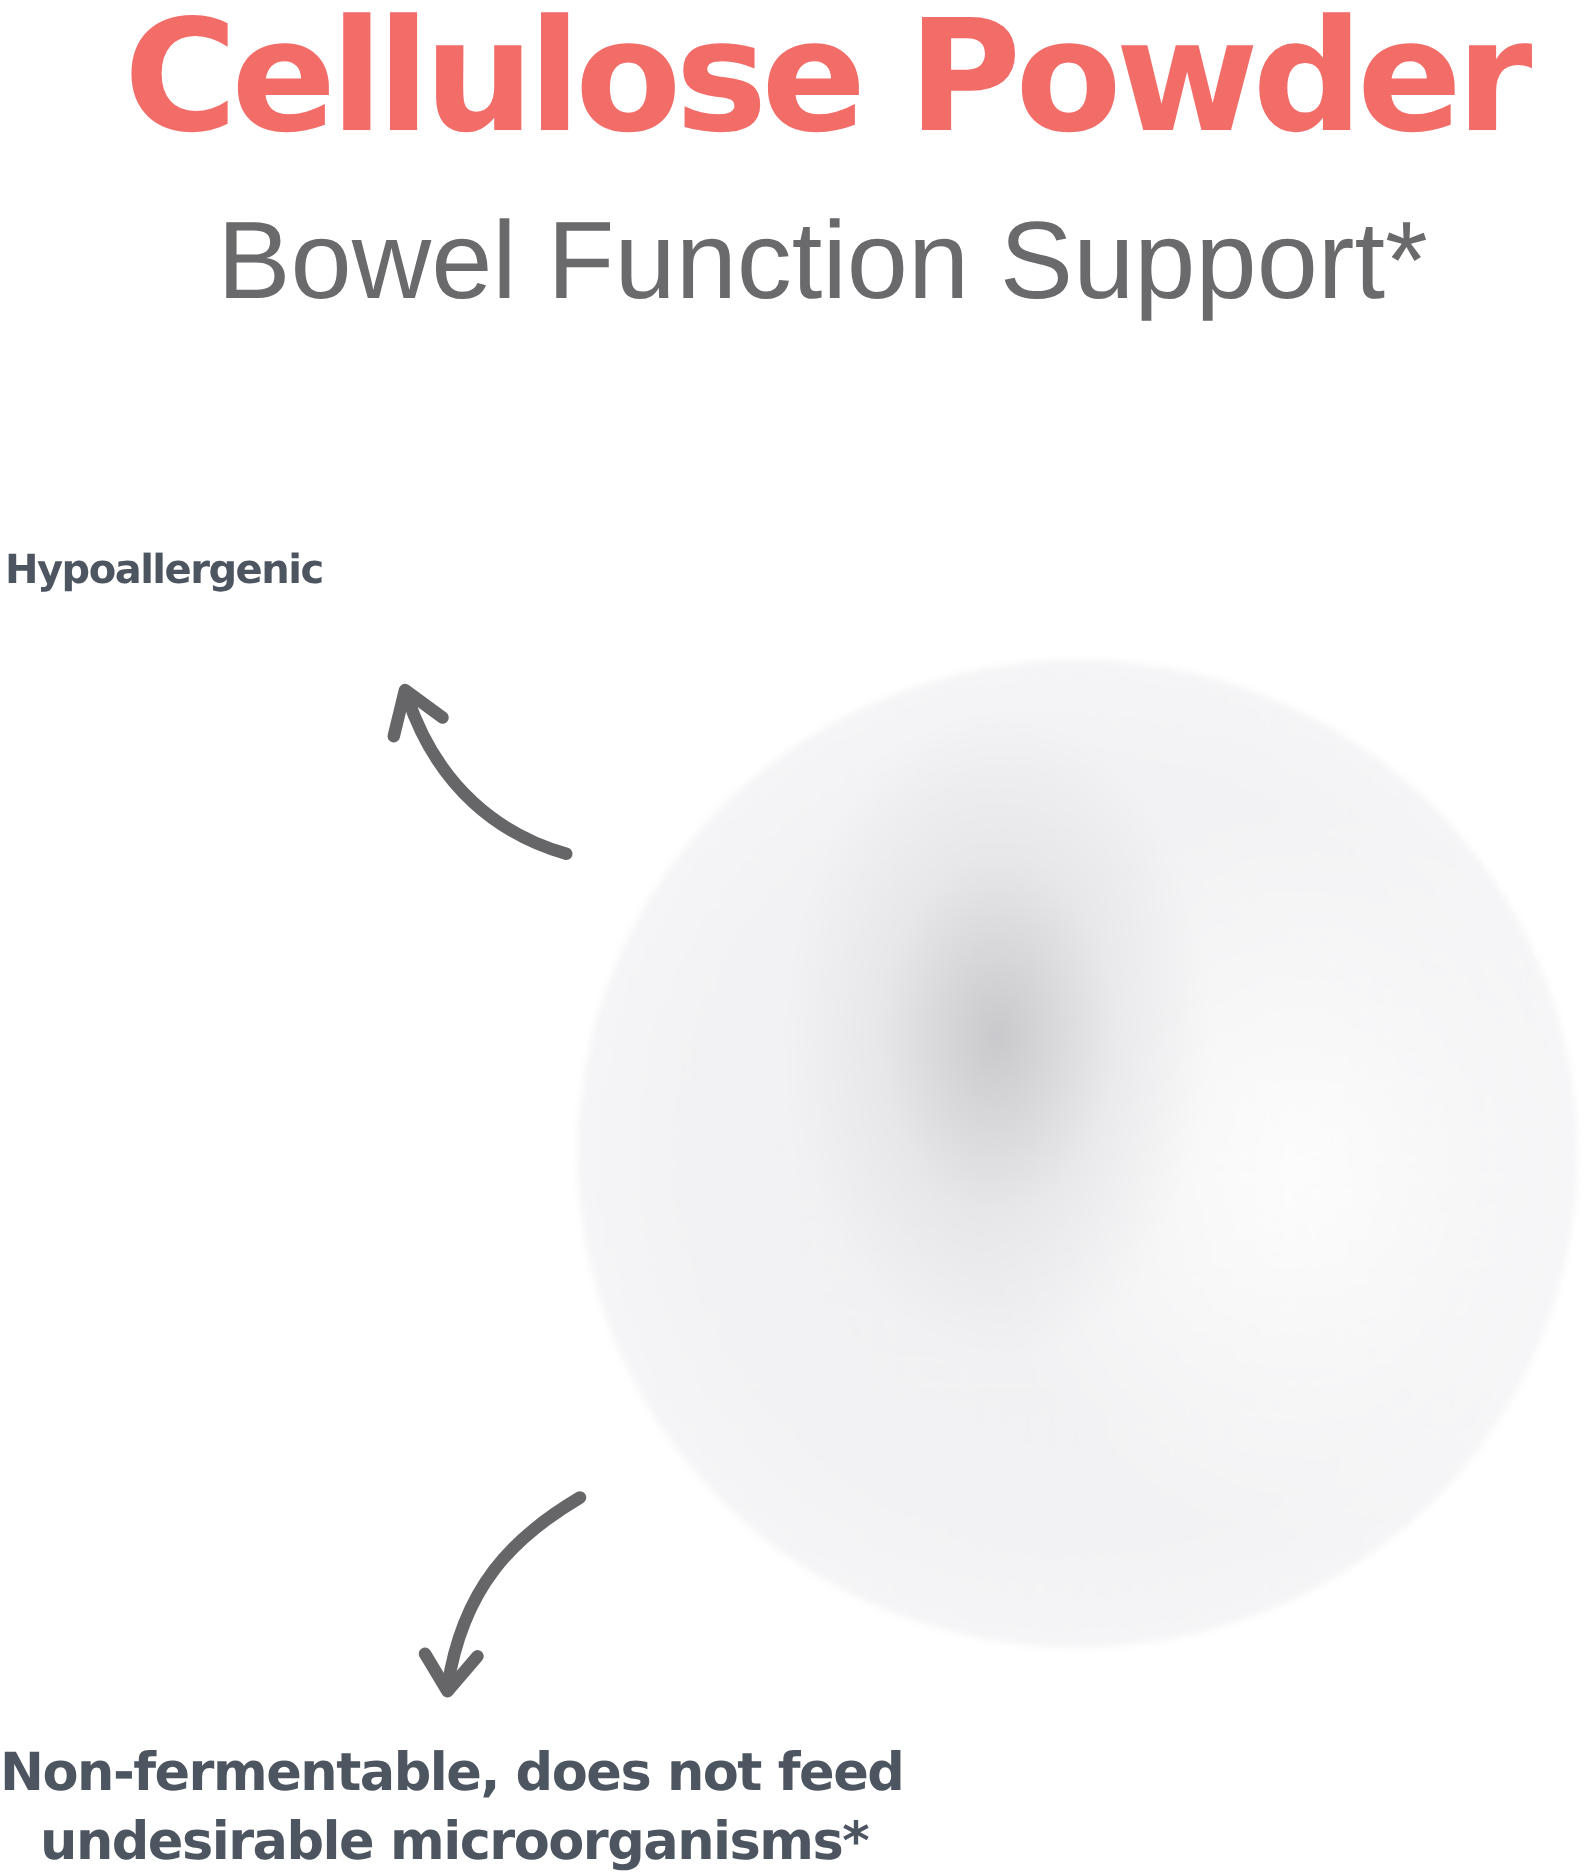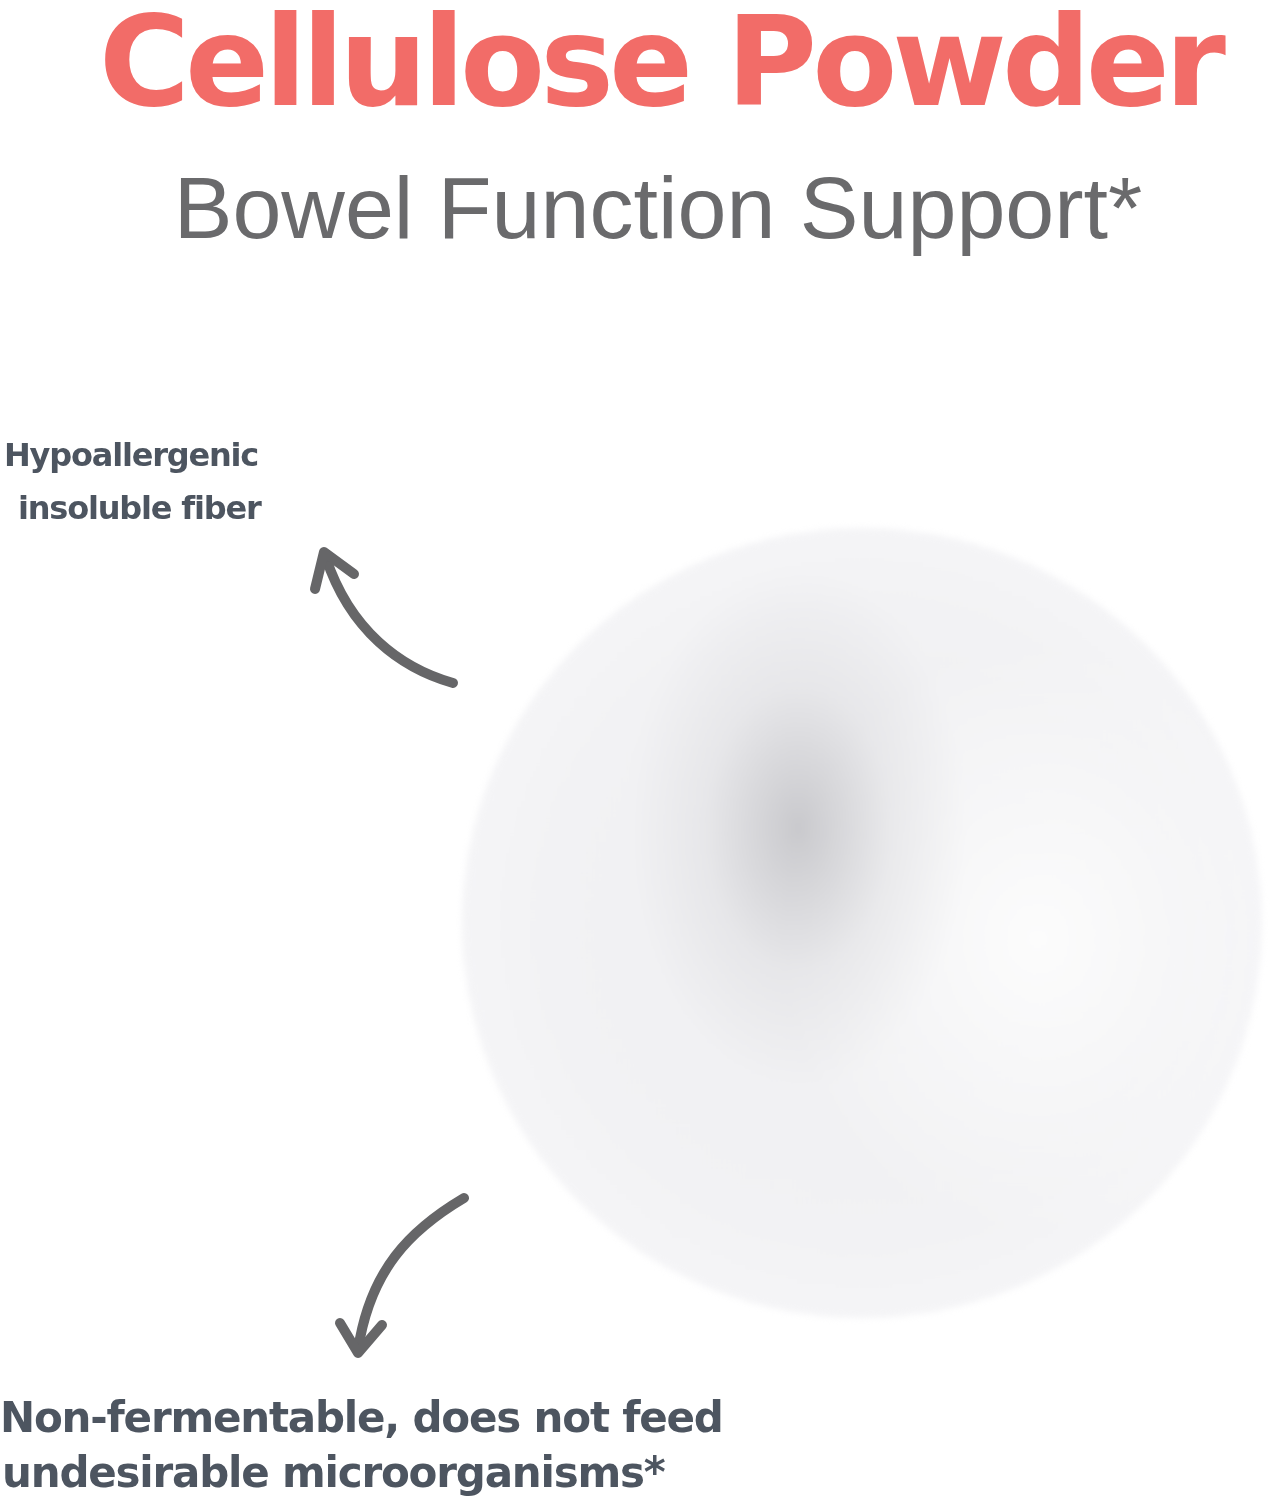--- a/index.html
+++ b/index.html
@@ -9,21 +9,21 @@
              font-family: "DejaVu Sans", sans-serif; font-weight: bold; font-size: 124px;
              letter-spacing: -5px; line-height: 140px; white-space: nowrap; }
     .subtitle { position: absolute; left: 0; top: 158px; width: 1316px; text-align: center;
                 font-family: "Liberation Sans", sans-serif; font-weight: normal; font-size: 88px;
                 letter-spacing: 0px; line-height: 100px; white-space: nowrap; }
     .callout { position: absolute; font-family: "DejaVu Sans", sans-serif; font-weight: bold;
                letter-spacing: -1.2px; white-space: nowrap; }
     .callout-top { left: 4px; top: 392px; font-size: 32px; line-height: 53px; margin-top: 37px; }
     .callout-top .l2 { padding-left: 14px; }
     .callout-bottom { left: 0px; top: 1390px; font-size: 42px; line-height: 55px; }
-    .callout-bottom .l2 { padding-left: 2px; }
+    .callout-bottom .l2 { padding-left: 32px; }
     .line { display: block; }
     svg.arrow { position: absolute; overflow: visible; }
     .powder { position: absolute; left: 462px; top: 528px; width: 800px; height: 790px; border-radius: 50%;
               background:
                 radial-gradient(ellipse 170px 260px at 42% 38%, rgba(165,165,170,0.55), rgba(200,200,205,0.25) 55%, rgba(255,255,255,0) 100%),
                 radial-gradient(ellipse 260px 300px at 72% 52%, rgba(255,255,255,1), rgba(255,255,255,0) 100%),
                 radial-gradient(circle at 50% 50%, #f2f2f4 0%, #f4f4f6 55%, #f8f8fa 75%, rgba(255,255,255,0) 100%);
               filter: blur(3px); }
     .powder-grain { position: absolute; inset: 0; border-radius: 50%;
                     background-image:
@@ -37,21 +37,20 @@
 
 <div class="title" style="color:#f26c68;">Cellulose Powder</div>
 <div class="subtitle" style="color:#6a6a6c;">Bowel Function Support*</div>
 
 <div class="powder">
   <div class="powder-grain"></div>
 </div>
 
 <div class="callout callout-top" style="color:#4d5560;">
   <span class="line l1">Hypoallergenic</span>
-  <span class="line l2">insoluble fiber</span>
 </div>
 
 <svg class="arrow" style="left:0;top:0;" width="1275" height="1500" viewBox="0 0 1275 1500">
   <path d="M453 683 C 400 668, 350 630, 326 558" fill="none" stroke="#666668" stroke-width="10" stroke-linecap="round"></path>
   <path d="M315 589 L 324 552 L 354 574" fill="none" stroke="#666668" stroke-width="10" stroke-linecap="round" stroke-linejoin="round"></path>
 </svg>
 
 <svg class="arrow" style="left:0;top:0;" width="1275" height="1500" viewBox="0 0 1275 1500">
   <path d="M464 1198 C 410 1230, 370 1270, 358 1350" fill="none" stroke="#666668" stroke-width="10" stroke-linecap="round"></path>
   <path d="M340 1323 L 358 1353 L 382 1325" fill="none" stroke="#666668" stroke-width="10" stroke-linecap="round" stroke-linejoin="round"></path>

